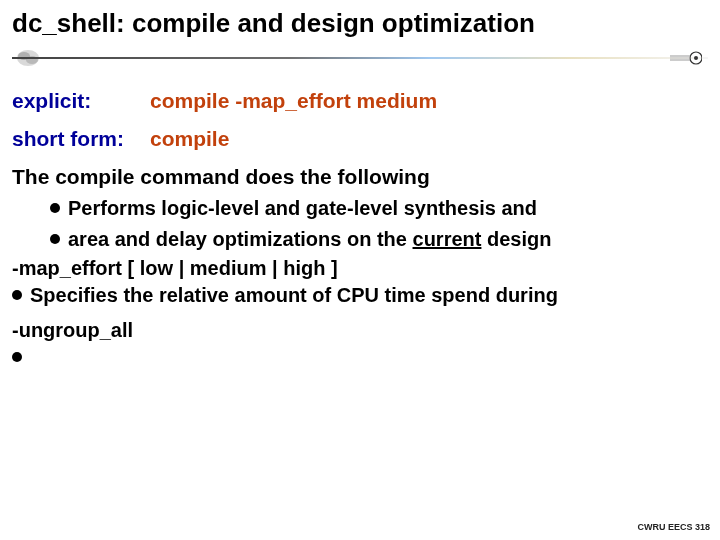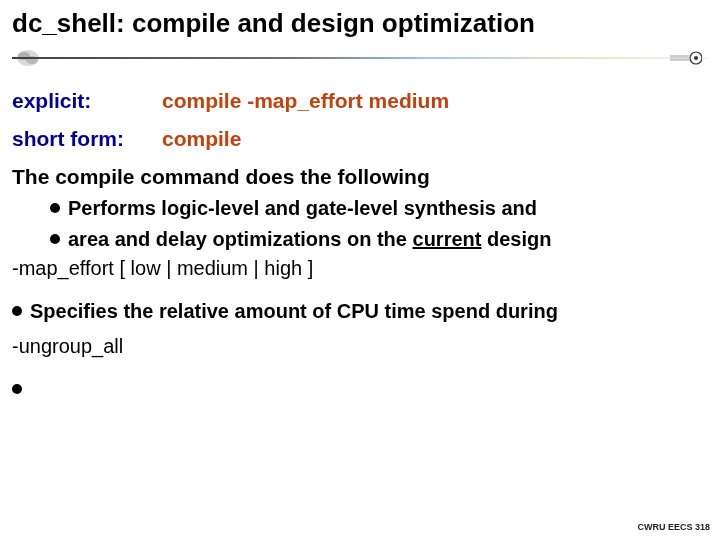--- a/index.html
+++ b/index.html
@@ -39,21 +39,21 @@
   }
   .divider-ornament-right {
     position: absolute;
     right: 6px;
     top: 2px;
     width: 32px;
     height: 18px;
   }
   .row {
     display: flex;
-    gap: 30px;
+    gap: 18px;
     margin-bottom: 14px;
     font-size: 21px;
     font-weight: bold;
   }
   .row .label {
     color: #000099;
     width: 120px;
     flex-shrink: 0;
   }
   .row .value {
@@ -87,27 +87,27 @@
     font-size: 20px;
     font-weight: bold;
     line-height: 1.35;
   }
   .under {
     text-decoration: underline;
     text-align: right;
   }
   .option-heading {
     font-size: 20px;
-    font-weight: normal;
+    font-weight: bold;
     margin-top: 4px;
   }
   .option-bullet {
     display: flex;
     align-items: flex-start;
-    margin-top: 18px;
+    margin-top: 2px;
     text-align: center;
   }
   .option-bullet .dot {
     width: 10px;
     height: 10px;
     border-radius: 50%;
     background: #000;
     margin-top: 8px;
     margin-right: 8px;
     flex-shrink: 0;

